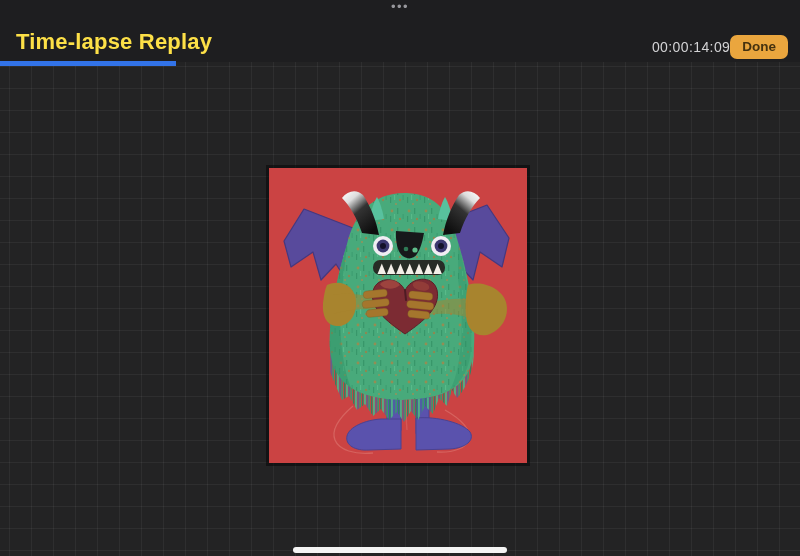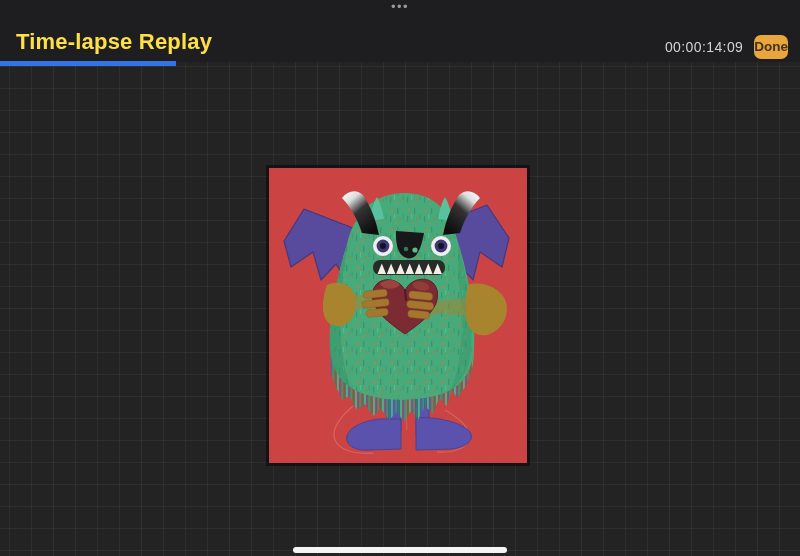--- a/index.html
+++ b/index.html
@@ -3,24 +3,24 @@
 <meta charset="utf-8">
 <style>
   html,body{margin:0;padding:0;background:#1d1d1f;}
   .screen{position:relative;width:800px;height:556px;overflow:hidden;
     font-family:"Liberation Sans",sans-serif;background:var(--header-bg,#1e1e20);}
   
   .header{position:absolute;left:0;top:0;width:800px;height:62px;background:var(--header-bg,#1e1e20);}
   .multitask{position:absolute;left:0;right:0;top:0;text-align:center;font-size:13px;
     letter-spacing:1.5px;color:#97979c;line-height:14px;user-select:none;}
   .title{position:absolute;left:16px;top:29px;font-size:22px;font-weight:bold;color:#fde047;letter-spacing:.2px;}
-  .header-right{position:absolute;right:12px;top:35px;display:flex;align-items:center;gap:11px;}
+  .header-right{position:absolute;right:12px;top:35px;display:flex;align-items:center;}
   .timestamp{font-size:14px;color:#d3d3d5;letter-spacing:.4px;}
   .done{background:var(--done-orange,#eaa63e);color:var(--done-text,#45320f);border:none;
-    font-family:inherit;font-size:13.5px;font-weight:700;padding:4px 0 5px;border-radius:7px;cursor:pointer;}
+    font-family:inherit;font-size:13.5px;font-weight:700;padding:4px 12px 5px;border-radius:7px;cursor:pointer;}
   
   .progress{position:absolute;left:0;top:61px;width:800px;height:5px;z-index:5;}
   .progress-fill{height:100%;width:0;background:var(--accent-blue,#3273e8);}
   
   .stage{position:absolute;left:0;top:62px;width:800px;height:494px;
     background-color:var(--stage-bg,#232324);
     background-image:linear-gradient(rgba(255,255,255,.05) 1px,transparent 1px),
       linear-gradient(90deg,rgba(255,255,255,.05) 1px,transparent 1px);
     background-size:22px 22px;background-position:9px 4px;}
   .artwork{position:absolute;left:269px;top:106px;width:258px;height:295px;

